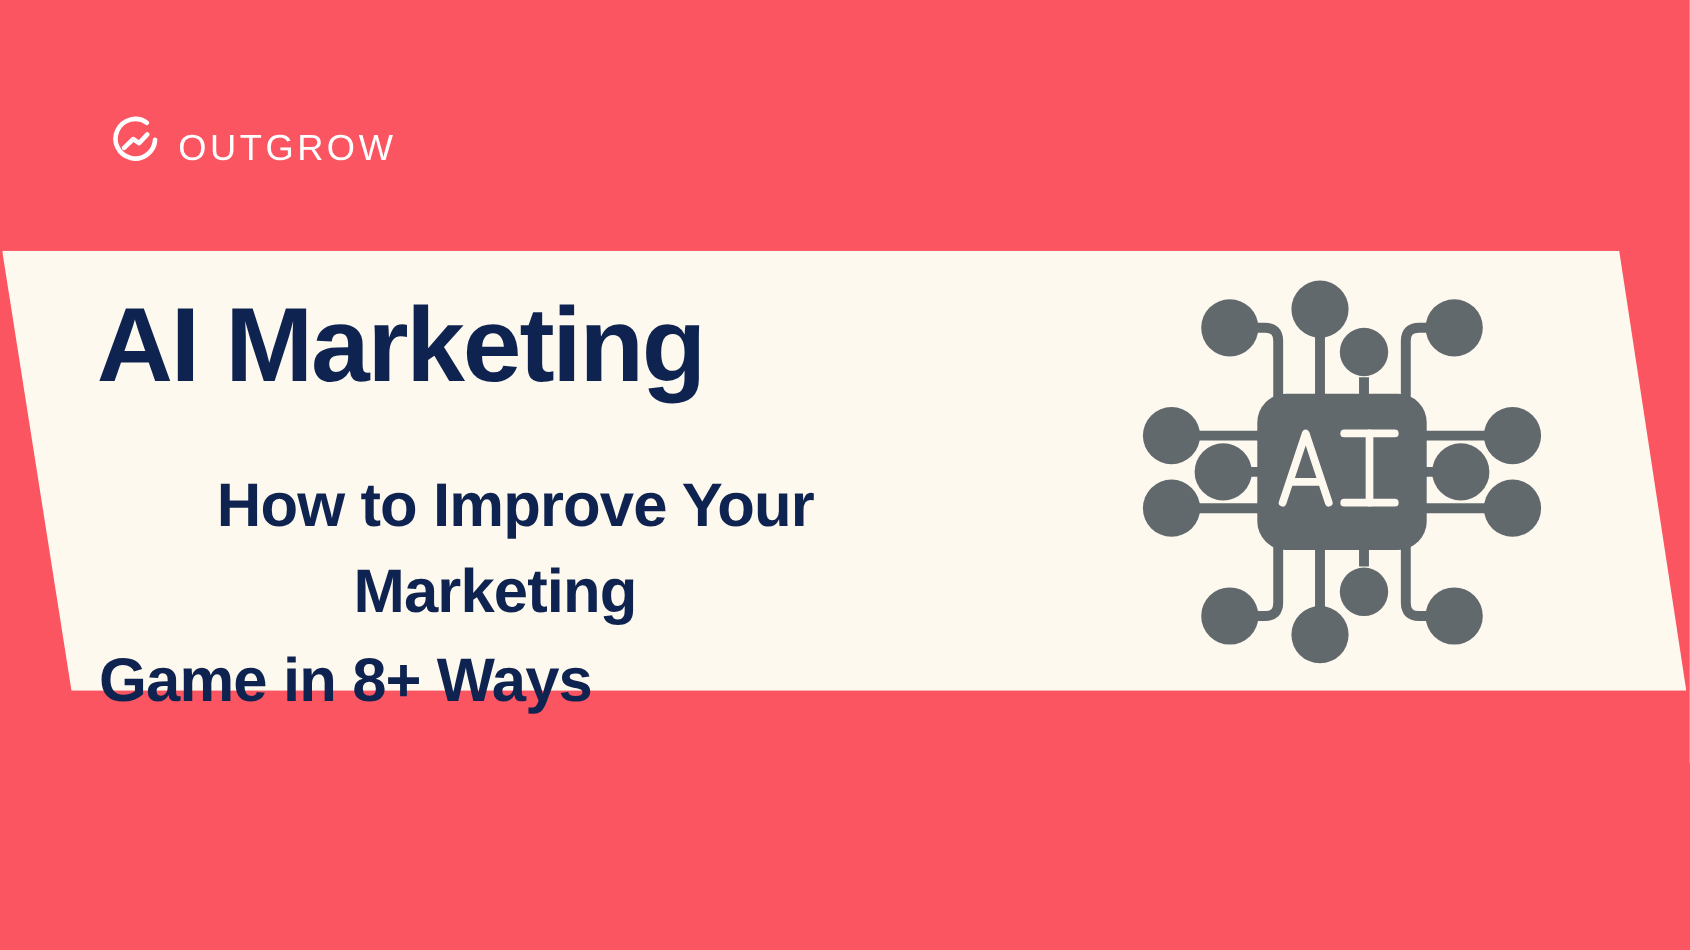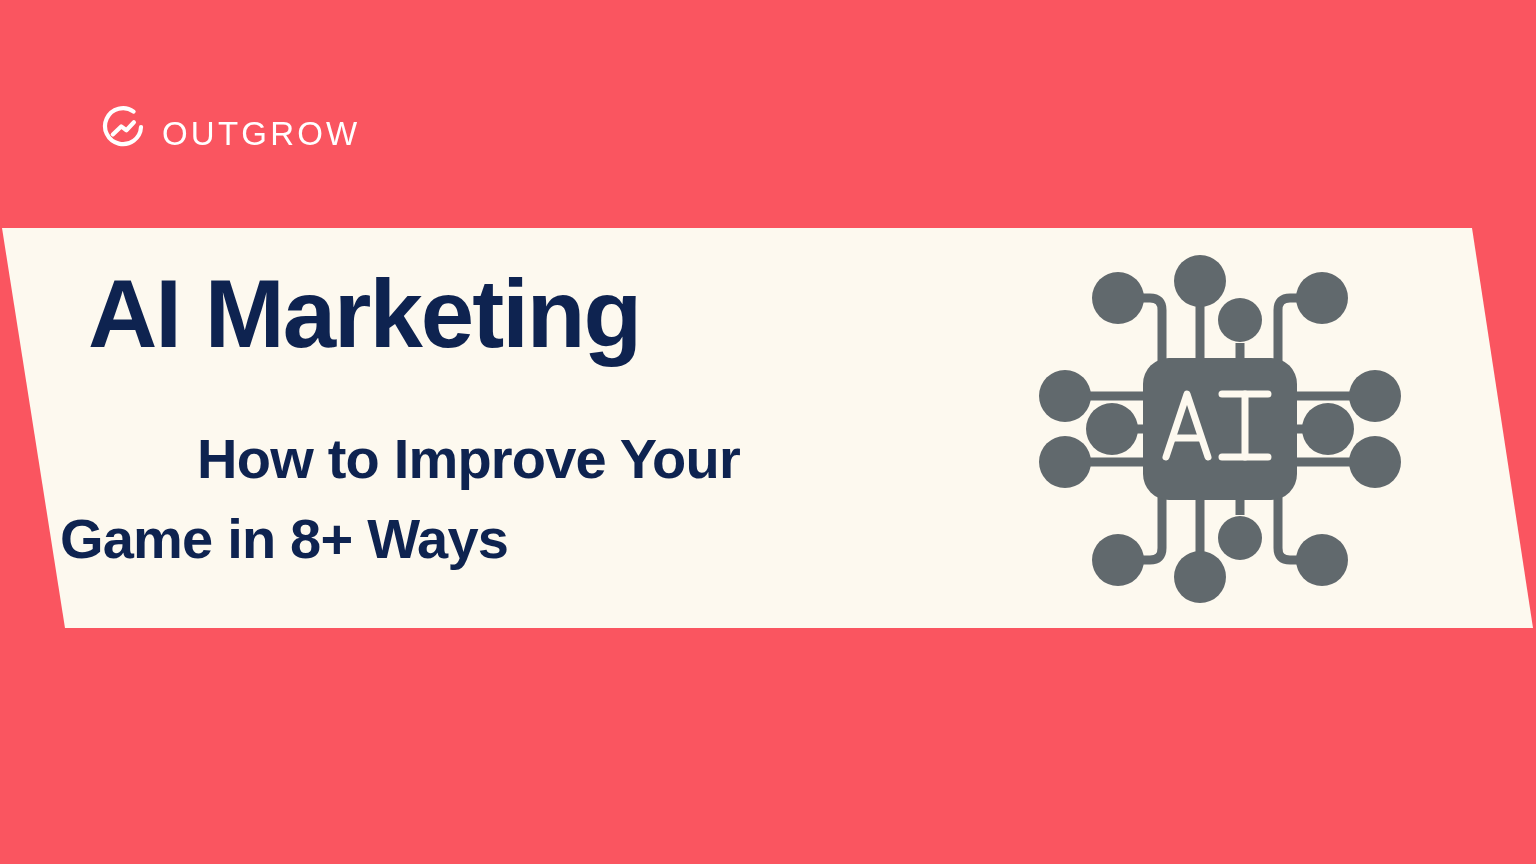--- a/index.html
+++ b/index.html
@@ -101,21 +101,21 @@
     line-height: 1.4;
     text-align: center;
   }
 
   .subheadline .sub-line-1 { display: block; padding-left: 37px; }
   .subheadline .sub-line-2 { display: block; }
 
   .subheadline .sub-line-3 {
     display: block;
     text-align: left;
-    padding-left: 60px;
+    padding-left: 90px;
     margin-top: 2px;
   }
 
   
   .chip-art {
     position: absolute;
     left: 1030px;
     top: 248px;
     width: 380px;
     height: 362px;
@@ -138,20 +138,21 @@
 
       <path d="M12.8 30.4 L21.2 22.4 L26.4 26.2 L33.9 18.2" fill="none" stroke="#ffffff" stroke-width="4.2" stroke-linecap="round" stroke-linejoin="round"></path>
     </svg>
     <span class="brand-word">OUTGROW</span>
   </div>
 
   <div class="copy">
     <div class="headline">AI Marketing</div>
     <div class="subheadline">
       <span class="sub-line-1">How to Improve Your</span>
+      <span class="sub-line-2">Marketing</span>
       <span class="sub-line-3">Game in 8+ Ways</span>
     </div>
   </div>
 
   <div class="chip-art">
     <svg viewBox="0 0 380 362" aria-hidden="true">
       <g stroke="#61696d" stroke-width="9" fill="none" stroke-linecap="butt">
 
         <line x1="170" y1="135" x2="170" y2="55"></line>
 

